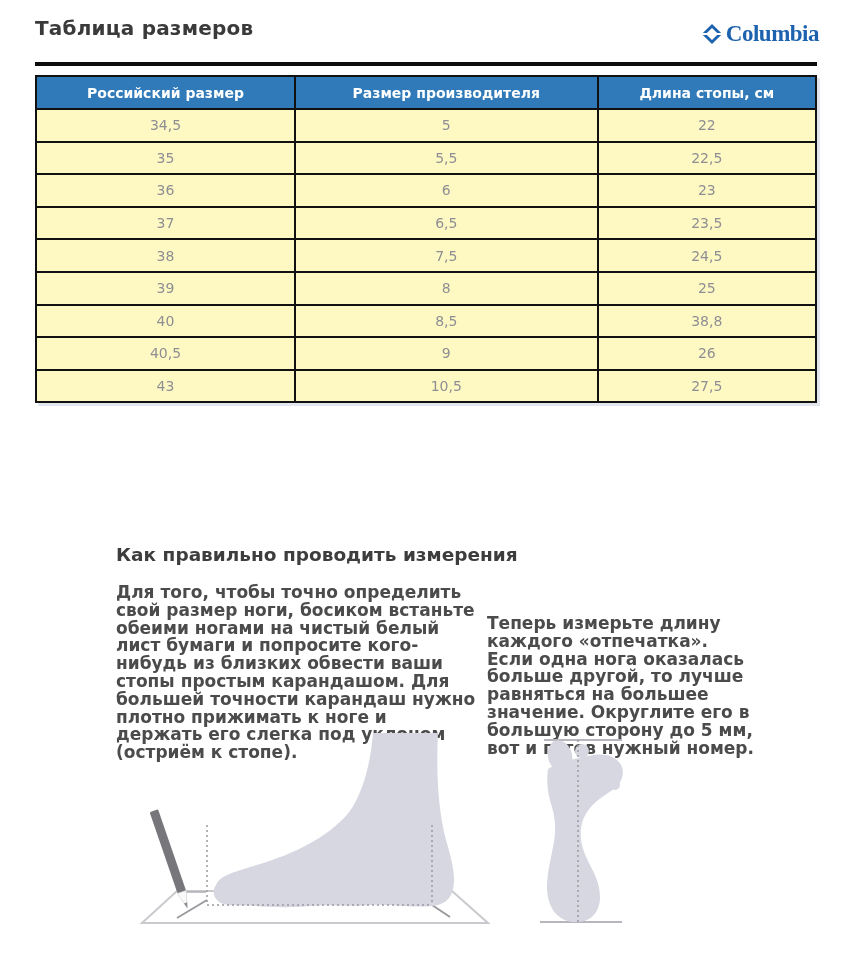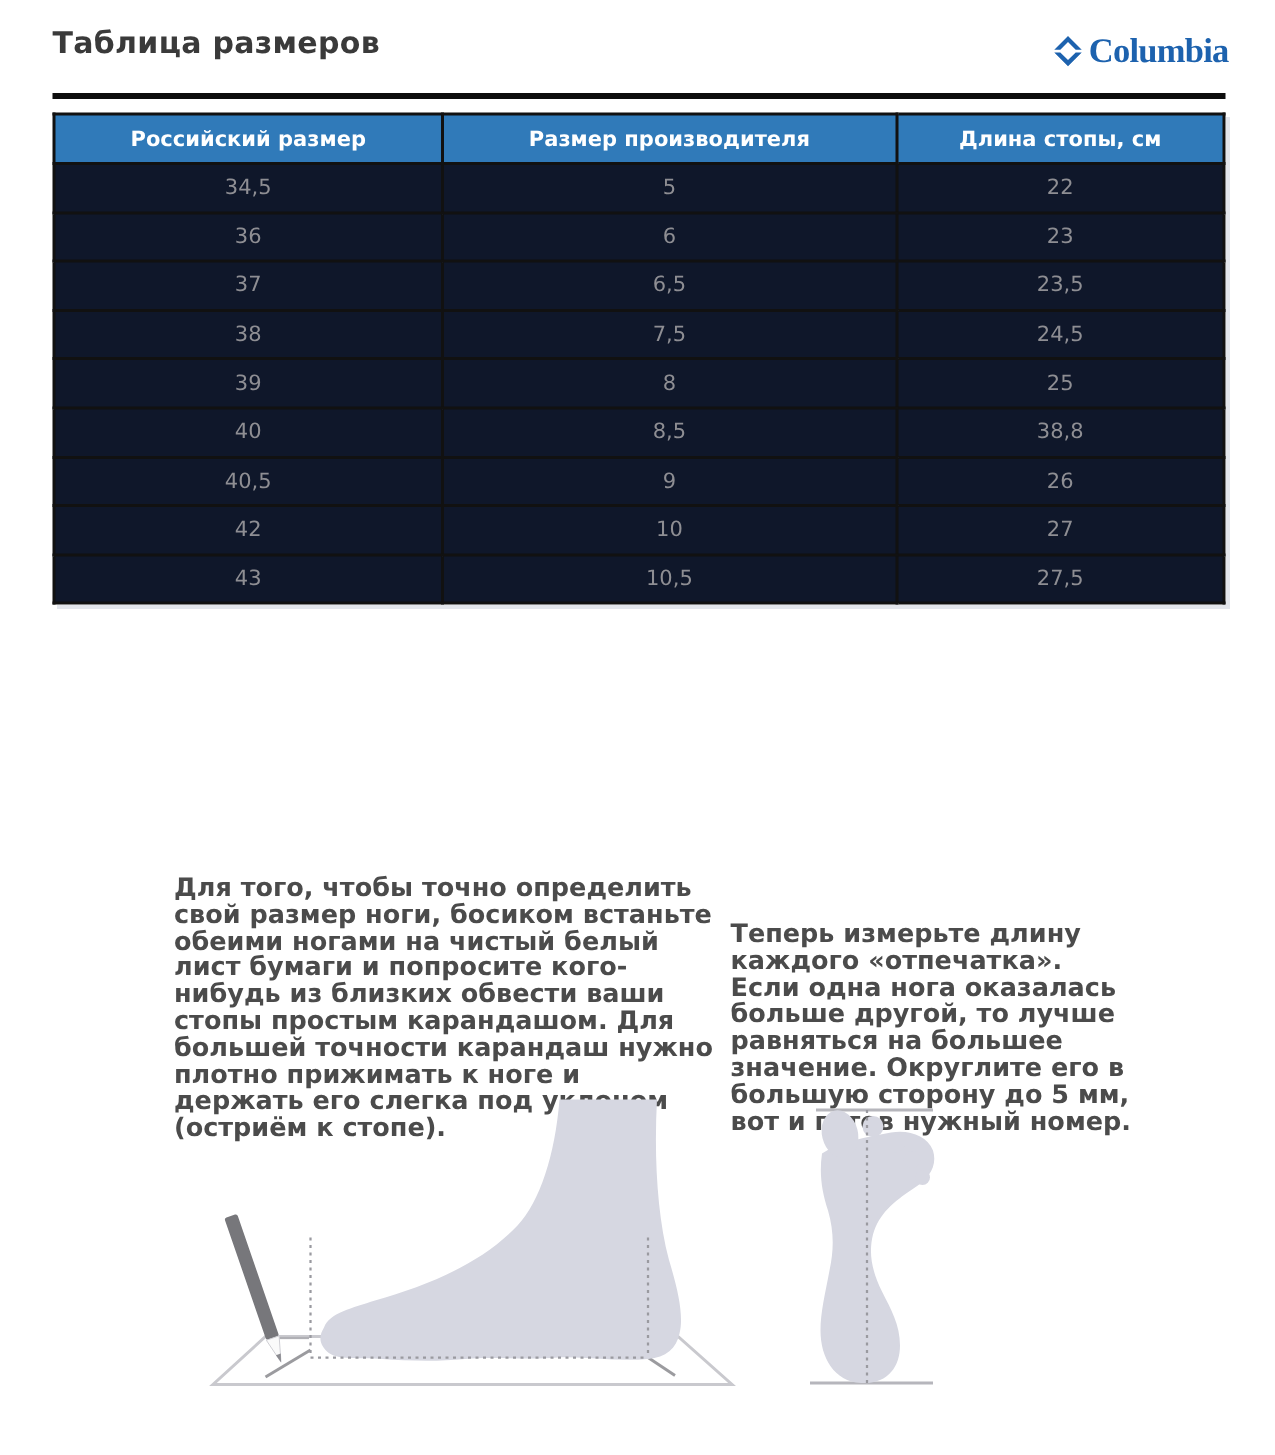--- a/index.html
+++ b/index.html
@@ -14,21 +14,21 @@
   .brand-text { font-family:"Liberation Serif","DejaVu Serif",serif; font-weight:bold;
                 font-size:23px; color:#1d62ae; letter-spacing:-0.5px; }
 
   .top-rule { position:absolute; left:35px; top:62px; width:782px; height:4px; background:#0d0d0d; }
 
   .size-table { position:absolute; left:35px; top:75px; width:782px; border-collapse:collapse;
                 box-shadow:3px 3px 0 #e3e6ec; }
   .size-table th { background:#307ab9; color:#ffffff; font-size:14px; font-weight:bold;
                    height:33px; border:2px solid #111; text-align:center; }
   .size-table td { color:#8e8e93; font-size:14px; height:32.6px; border:2px solid #111;
-                   text-align:center; background:#0f172a; }
+                   text-align:center; background:#fef9c3; }
   .col-ru { width:33.2%; } .col-mf { width:38.8%; } .col-cm { width:28%; }
 
   .guide-heading { position:absolute; left:116px; top:544px; font-size:18.5px; font-weight:bold;
                    color:#3d3d3d; }
   .guide-col { position:absolute; top:584px; font-size:17px; font-weight:bold; color:#4b4b4b;
                line-height:17.8px; }
   .guide-col.left  { left:116px; width:362px; }
   .guide-col.right { left:487px; width:268px;margin-top:31px; }
 
   .illustrations { position:absolute; left:120px; top:725px; width:560px; height:215px; }
@@ -58,20 +58,25 @@
         <th class="col-cm">Длина стопы, см</th>
       </tr>
     </thead>
     <tbody>
       <tr>
         <td>34,5</td>
         <td>5</td>
         <td>22</td>
       </tr>
       <tr>
+        <td>35</td>
+        <td>5,5</td>
+        <td>22,5</td>
+      </tr>
+      <tr>
         <td>36</td>
         <td>6</td>
         <td>23</td>
       </tr>
       <tr>
         <td>37</td>
         <td>6,5</td>
         <td>23,5</td>
       </tr>
       <tr>
@@ -88,32 +93,28 @@
         <td>40</td>
         <td>8,5</td>
         <td>38,8</td>
       </tr>
       <tr>
         <td>40,5</td>
         <td>9</td>
         <td>26</td>
       </tr>
       <tr>
-        <td>42</td>
-        <td>10</td>
-        <td>27</td>
-      </tr>
-      <tr>
         <td>43</td>
         <td>10,5</td>
         <td>27,5</td>
       </tr>
     </tbody>
   </table>
 
+  <div class="guide-heading">Как правильно проводить измерения</div>
 
   <div class="guide-col left">Для того, чтобы точно определить свой размер ноги, босиком встаньте обеими ногами на чистый белый лист бумаги и попросите кого-нибудь из близких обвести ваши стопы простым карандашом. Для большей точности карандаш нужно плотно прижимать к ноге и держать его слегка под уклоном (остриём к стопе).</div>
   <div class="guide-col right">Теперь измерьте длину каждого «отпечатка». Если одна нога оказалась больше другой, то лучше равняться на большее значение. Округлите его в большую сторону до 5 мм, вот и готов нужный номер.</div>
 
   <svg class="illustrations" viewBox="0 0 560 215">
 
     <g>
 
       <polygon points="22,198 368,198 332,166 57,166" fill="#ffffff" stroke="#c9c9ce" stroke-width="2"></polygon>
 

